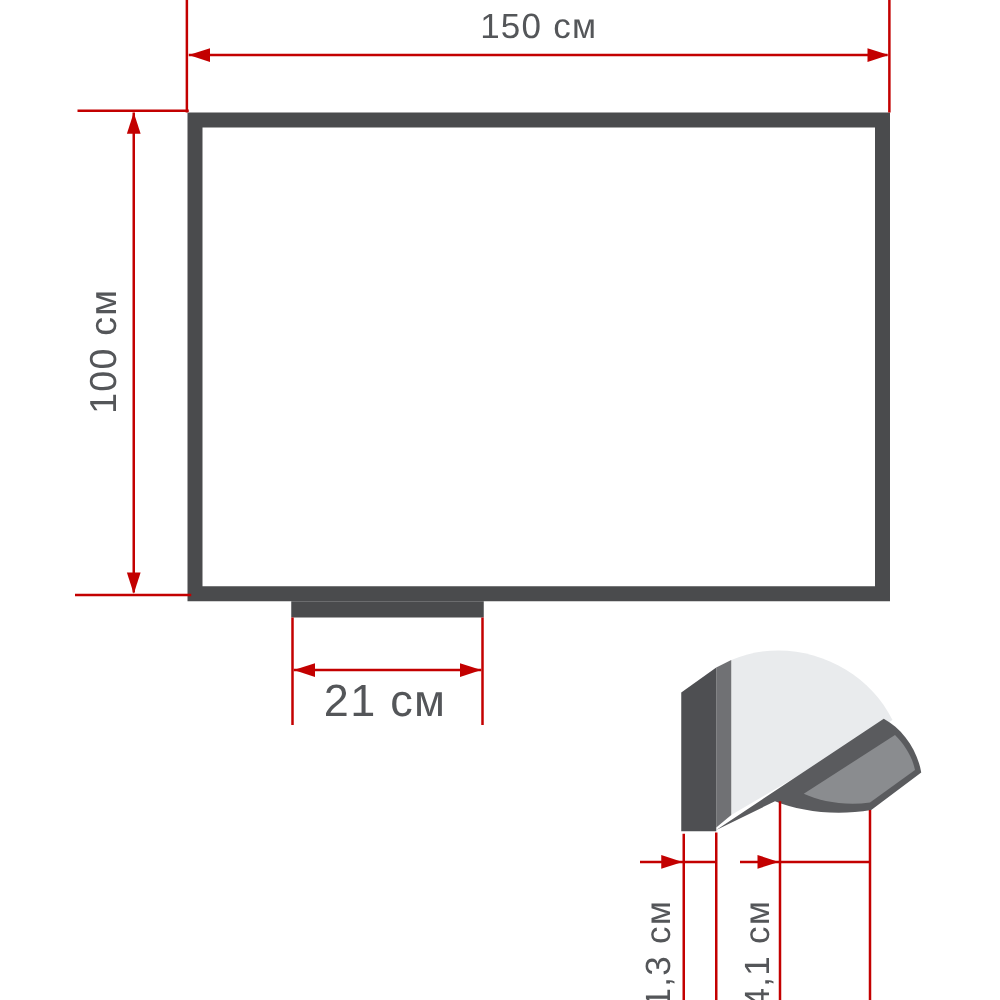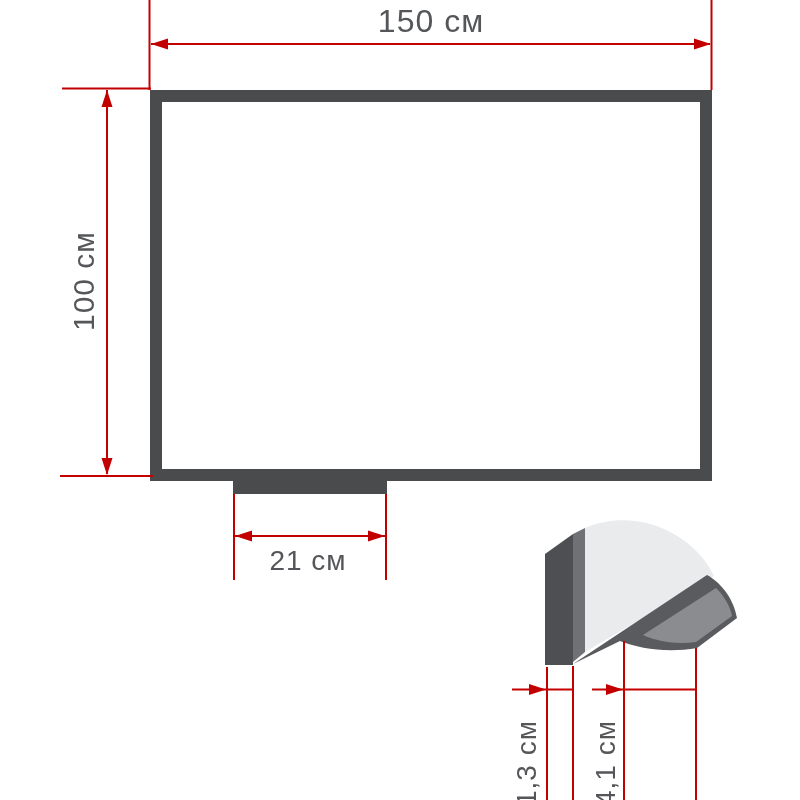--- a/index.html
+++ b/index.html
@@ -75,23 +75,23 @@
     </g>
 
     <g stroke="#c30000" stroke-width="2" fill="#c30000">
       <line x1="624" y1="641" x2="624" y2="800"></line>
       <line x1="696" y1="648" x2="696" y2="800"></line>
       <line x1="592" y1="689.5" x2="696" y2="689.5"></line>
       <polygon points="623,689.5 606,684 606,695" stroke="none"></polygon>
     </g>
   </svg>
 
-  <div class="lbl" style="left:361px; top:6px; width:140px; height:30px; font-size:32px;">150 см</div>
+  <div class="lbl" style="left:361px; top:6px; width:140px; height:30px; font-size:28px;">150 см</div>
 
   <div class="lbl rot" style="left:14px; top:265px; width:140px; height:32px; font-size:30px;">100 см</div>
 
-  <div class="lbl" style="left:248px; top:546px; width:120px; height:30px; font-size:28px;">21 см</div>
+  <div class="lbl" style="left:248px; top:546px; width:120px; height:30px; font-size:36px;">21 см</div>
 
   <div class="lbl rot" style="left:467px; top:747px; width:120px; height:32px; font-size:28px;">1,3 см</div>
 
   <div class="lbl rot" style="left:546px; top:747px; width:120px; height:32px; font-size:28px;">4,1 см</div>
 
 </div>
 
 </body></html>

